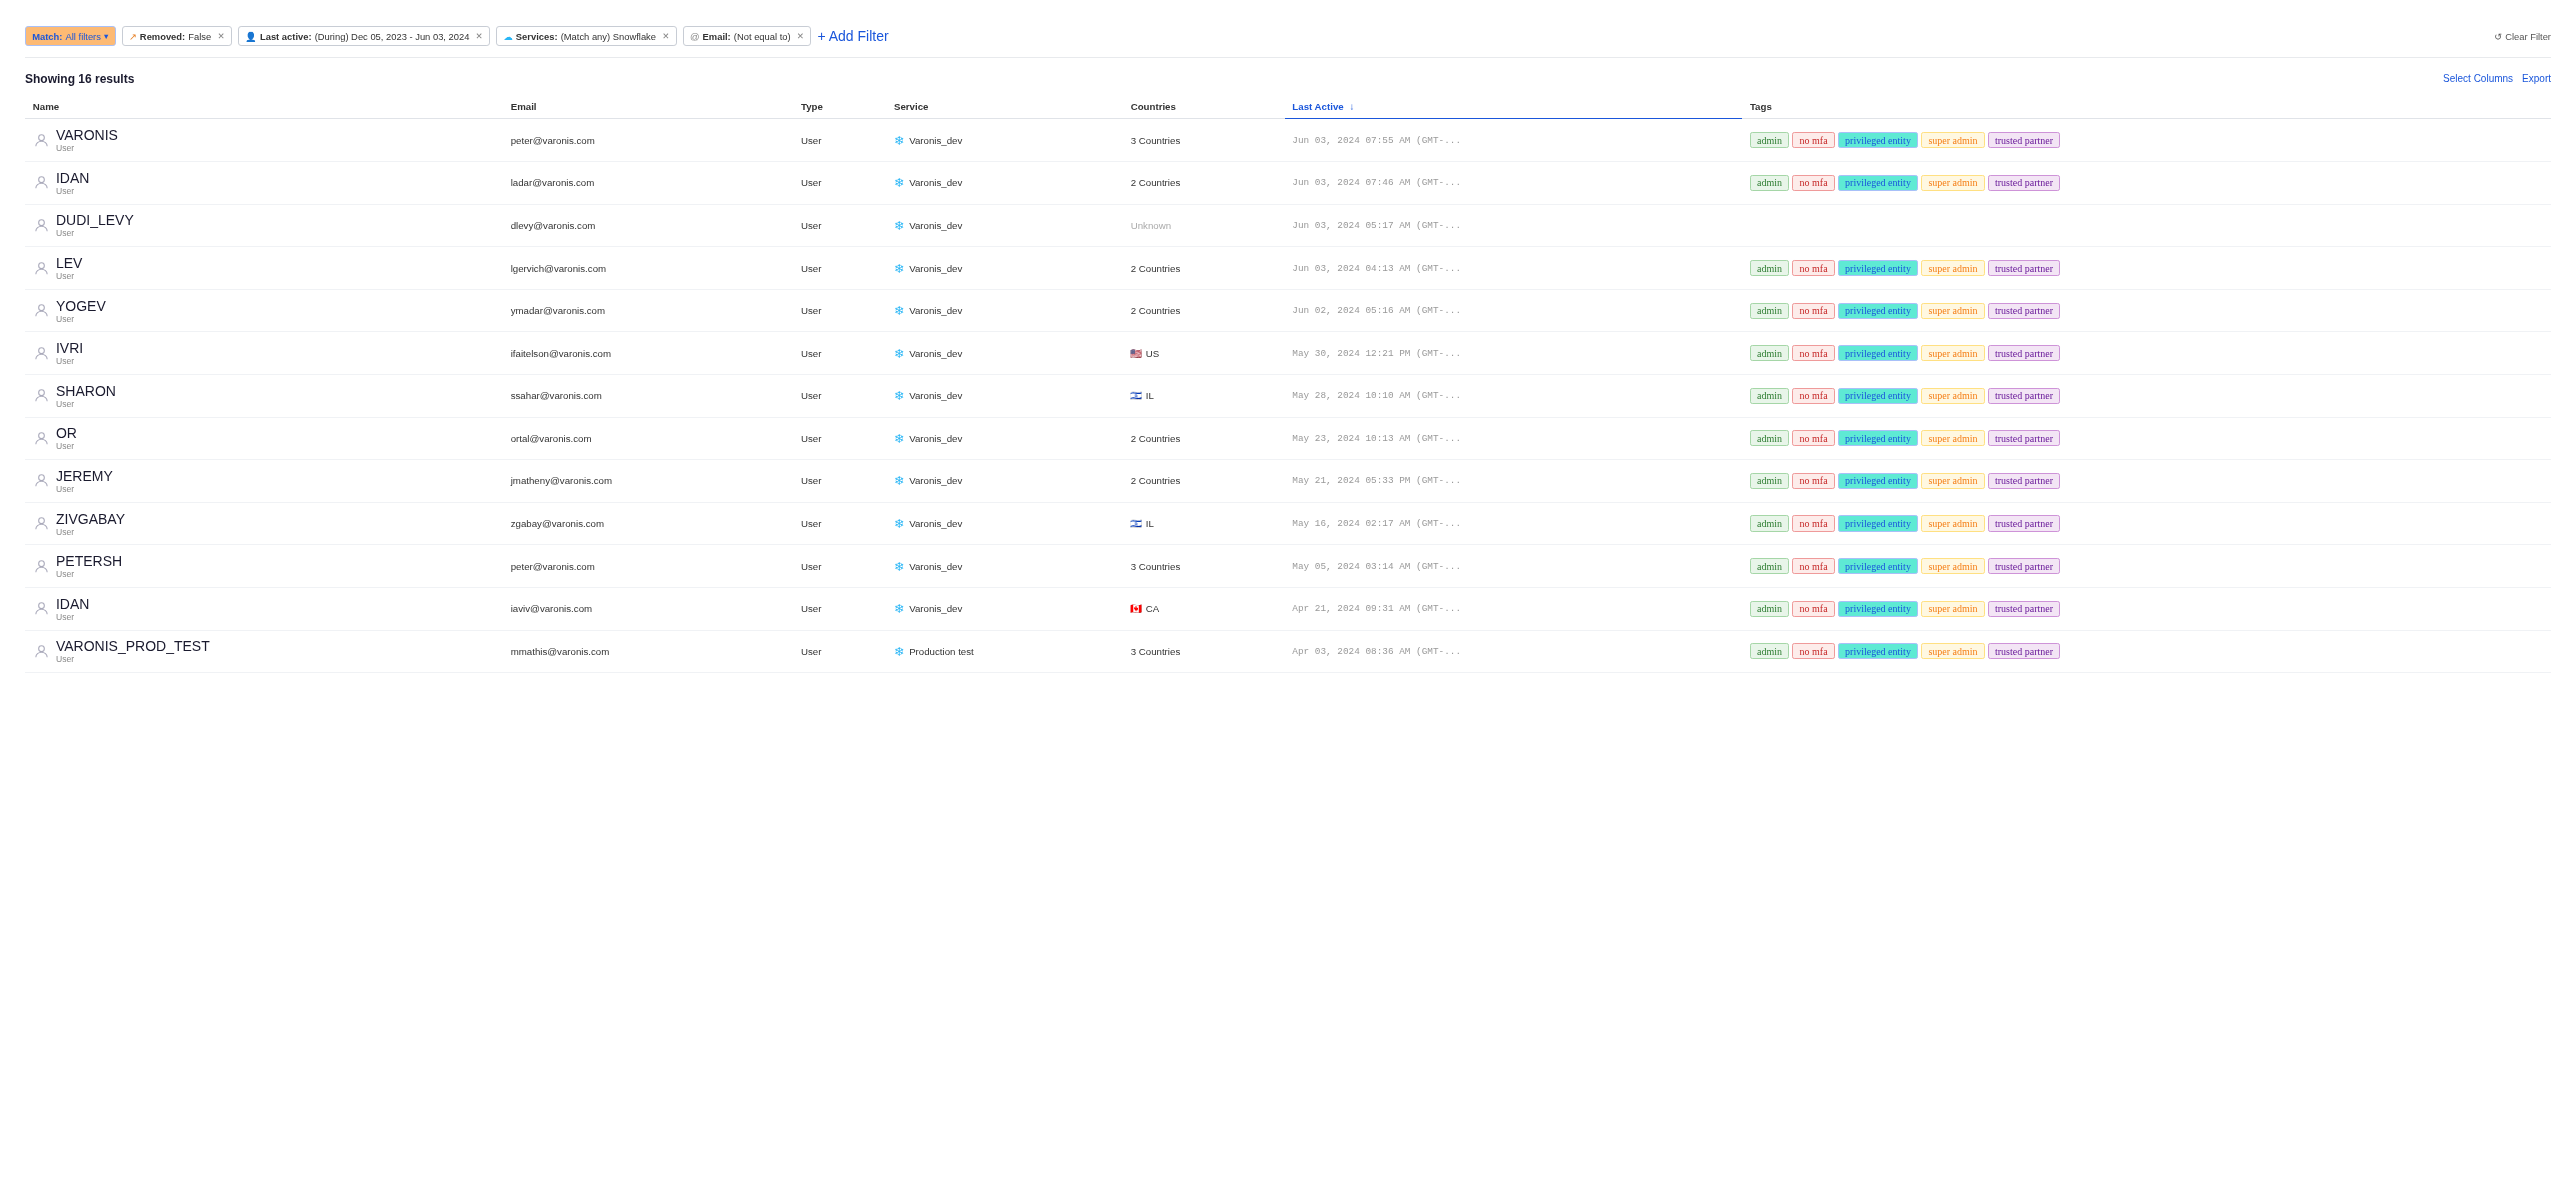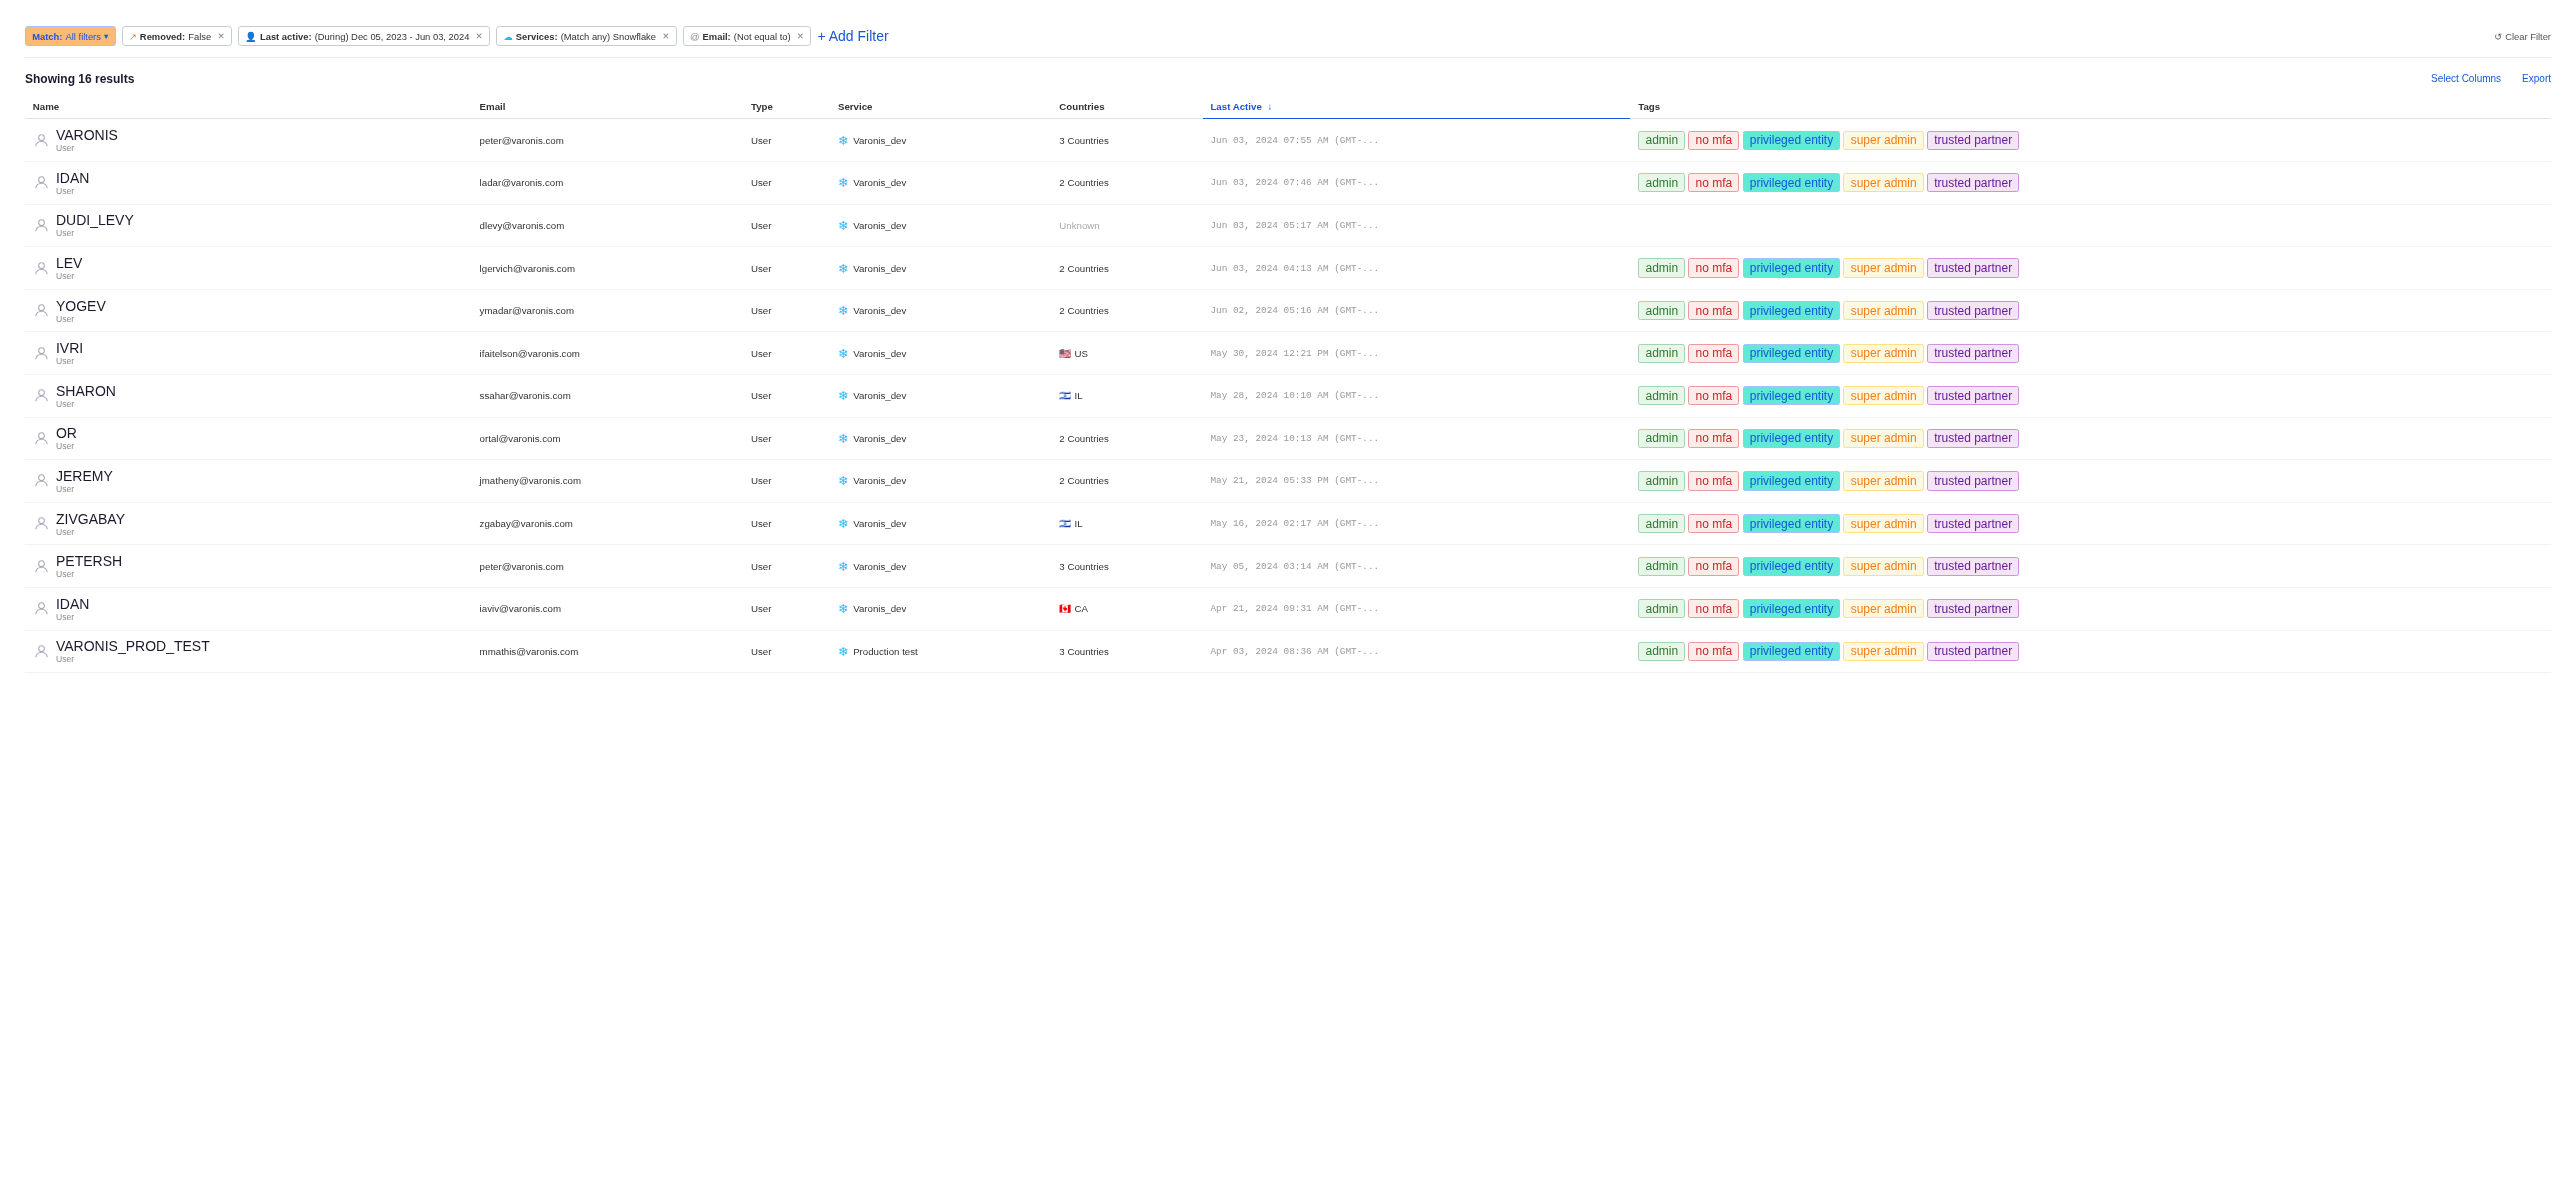--- a/index.html
+++ b/index.html
@@ -26,21 +26,21 @@
       border: none; background: none; color: #1a56db; font-size: 14px; cursor: pointer; font-weight: 500;
     }
 
     .clear-filter-btn {
       margin-left: auto; display: inline-flex; align-items: center; gap: 3.1px;
       border: none; background: none; color: #555; font-size: 9.4px; cursor: pointer;
     }
 
     .results-header { display: flex; align-items: center; justify-content: space-between; padding: 14px 0 9.4px 0; }
     .results-count { font-size: 12px; font-weight: 700; color: #1a1a2e; }
-    .results-actions { display: flex; gap: 21px; align-items: center; justify-content: space-between; }
+    .results-actions { display: flex; gap: 9px; align-items: center; justify-content: space-between; }
     .action-link { color: #1a56db; font-size: 10px; cursor: pointer; text-decoration: none; font-weight: 500; }
 
     table { width: 100%; border-collapse: collapse; }
     thead th {
       text-align: left; font-weight: 600; font-size: 9.7px; color: #333;
       padding: 6.2px 7.8px; border-bottom: 1.6px solid #e0e3e8; white-space: nowrap;
     }
     thead th.sort-active { color: #1a56db; border-bottom: 1.6px solid #1a56db; }
     thead th .sort-icon { margin-left: 3.1px; color: #1a56db; }
 
@@ -55,21 +55,21 @@
     .service-cell { display: flex; align-items: center; gap: 4.7px; }
     .snowflake-icon { color: #29b6f6; font-size: 12.5px; }
 
     .country-flag { margin-right: 3.1px; }
 
     .last-active-text { color: #999; font-size: 9.4px; font-family: Liberation Mono, monospace; }
 
     .tags-cell { display: flex; flex-wrap: wrap; gap: 3.1px; }
     .tag {
       display: inline-block; padding: 1.6px 6.2px; border-radius: 2.3px;
-      font-size: 12px; font-weight: 500; white-space: nowrap;
+      font-size: 10px; font-weight: 500; white-space: nowrap; font-family: Liberation Serif, serif;
     }
     .tag-admin { background: #e8f5e9; color: #2e7d32; border: 0.8px solid #a5d6a7; }
     .tag-no-mfa { background: #fdecea; color: #c62828; border: 0.8px solid #ef9a9a; }
     .tag-privileged { background: #5eead4; color: #1a56db; border: 0.8px solid #a8c0f8; }
     .tag-super-admin { background: #fff8e1; color: #f57f17; border: 0.8px solid #ffe082; }
     .tag-trusted { background: #f3e5f5; color: #6a1b9a; border: 0.8px solid #ce93d8; }
 
     .chip-icon { font-size: 8.6px; }
   </style>
 </head>

